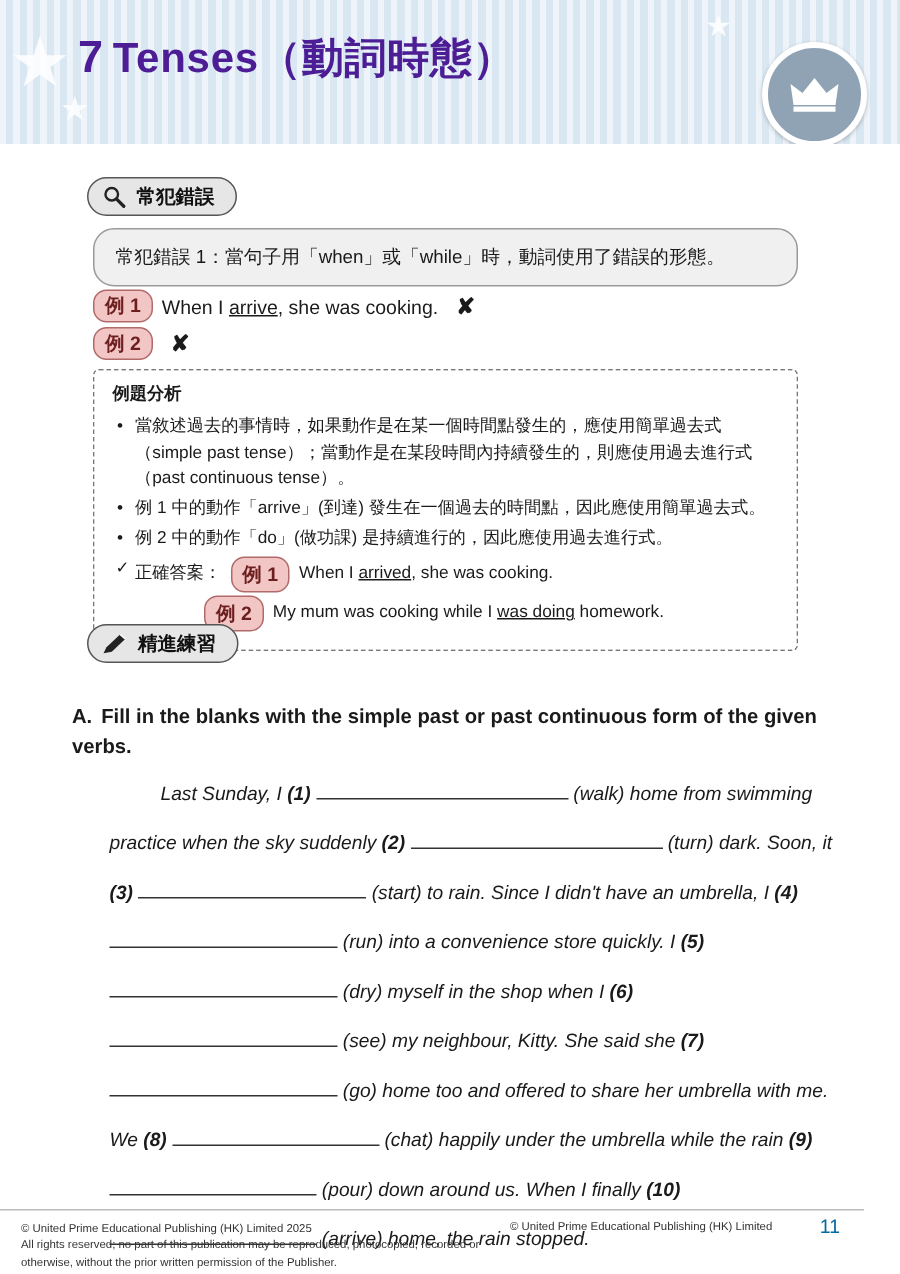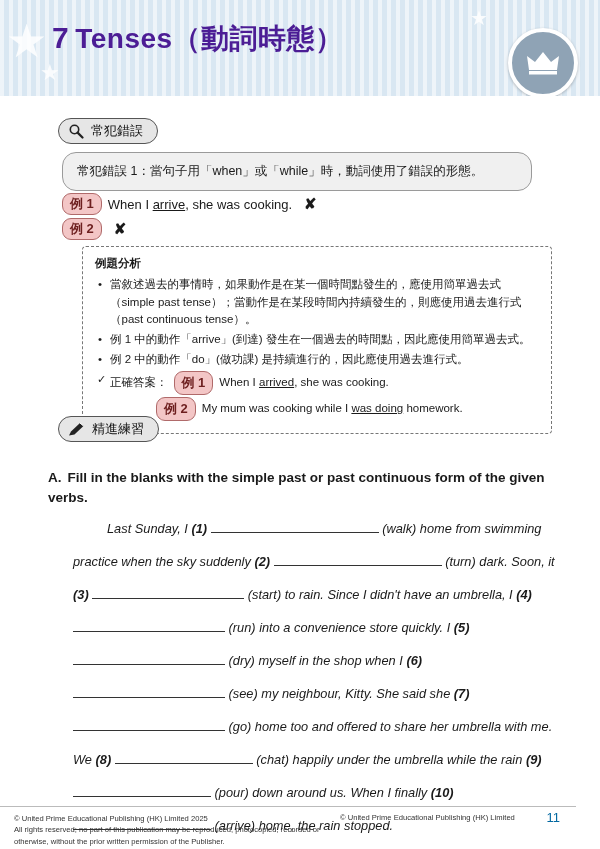--- a/index.html
+++ b/index.html
@@ -89,21 +89,21 @@
   
   .section-head {
     display: inline-flex;
     align-items: center;
     gap: 7px;
     background: #e6e6e6;
     border: 1.5px solid #555;
     border-radius: 13px;
     padding: 3px 14px 3px 9px;
     font-size: 13px;
-    font-weight: normal;
+    font-weight: bold;
     color: #111;
   }
   .section-head .hd-icon { display: flex; align-items: center; }
 
   .sec1 { position: absolute; left: 58px; top: 22px; }
   .sec2 { position: absolute; left: 58px; top: 320px; }
 
   
   .callout {
     position: absolute;
@@ -153,21 +153,20 @@
     position: absolute;
     left: 62px;
     top: 150px;
     width: 470px;
     border: 1.5px dashed #777;
     border-radius: 4px;
     padding: 8px 12px 10px 12px;
     box-sizing: border-box;
     font-size: 11.5px;
     line-height: 1.55;
-    margin-left: 20px;
   }
   .analysis .a-title {
     font-weight: bold;
     font-size: 11.5px;
     margin-bottom: 3px;
   }
   .analysis ul {
     margin: 0;
     padding-left: 15px;
     list-style: none;

